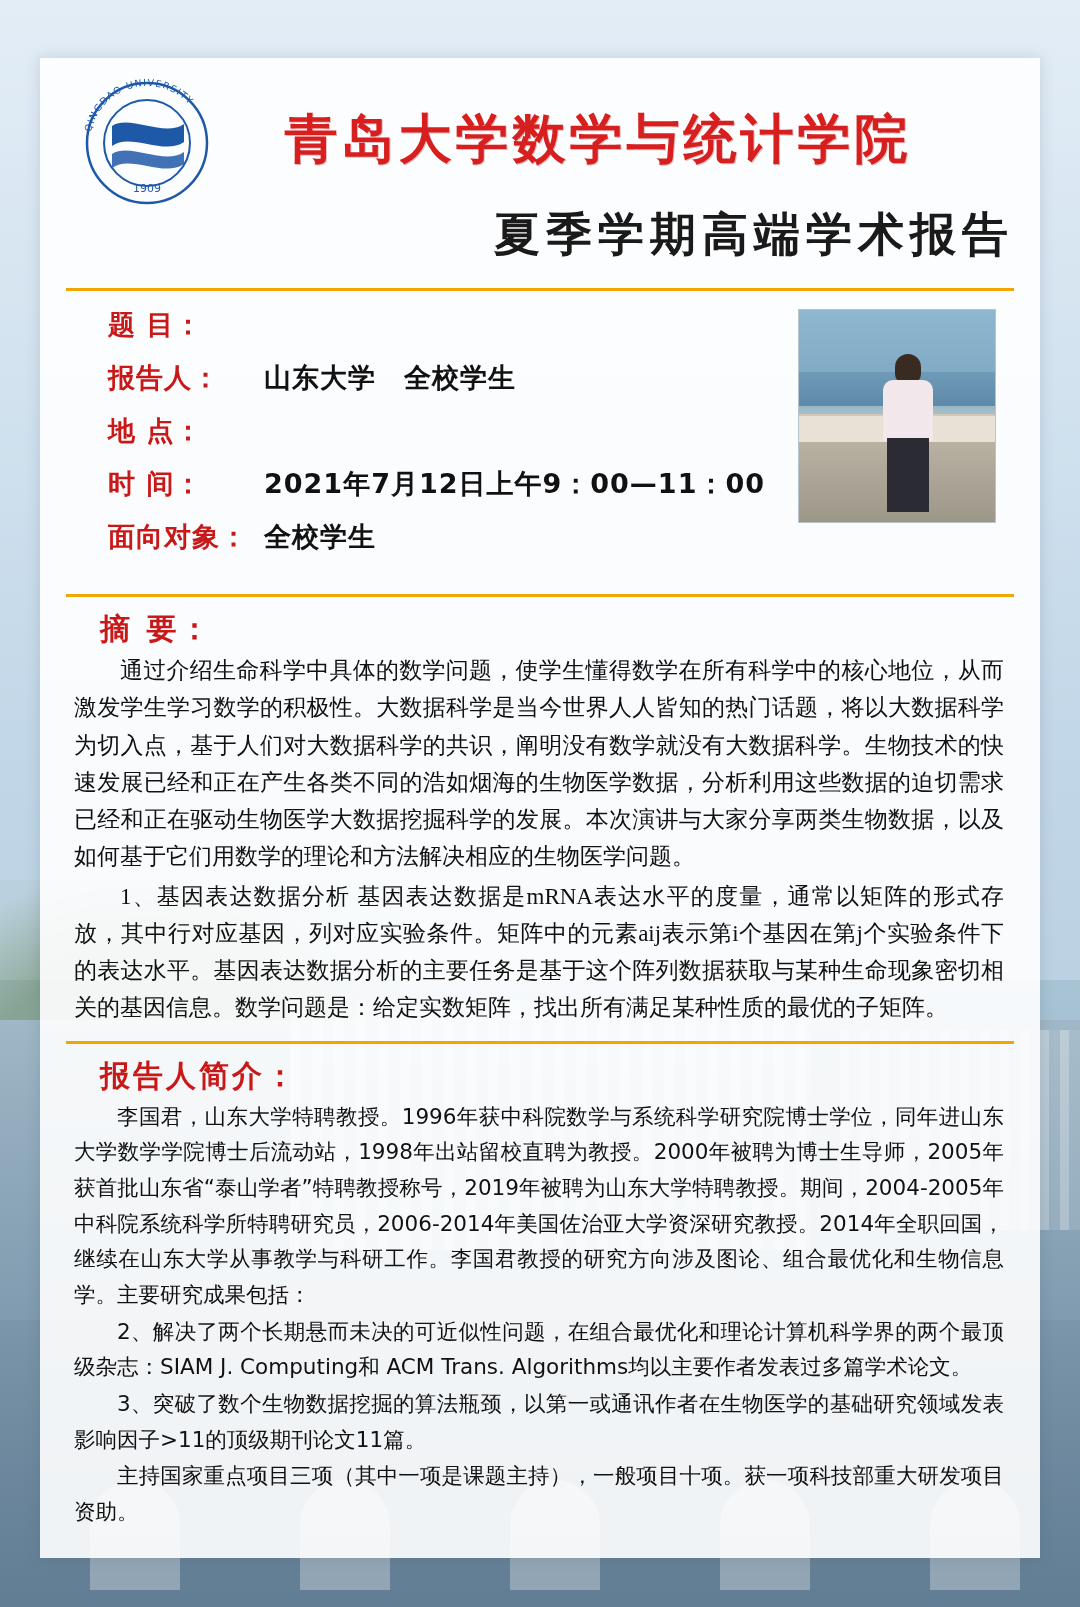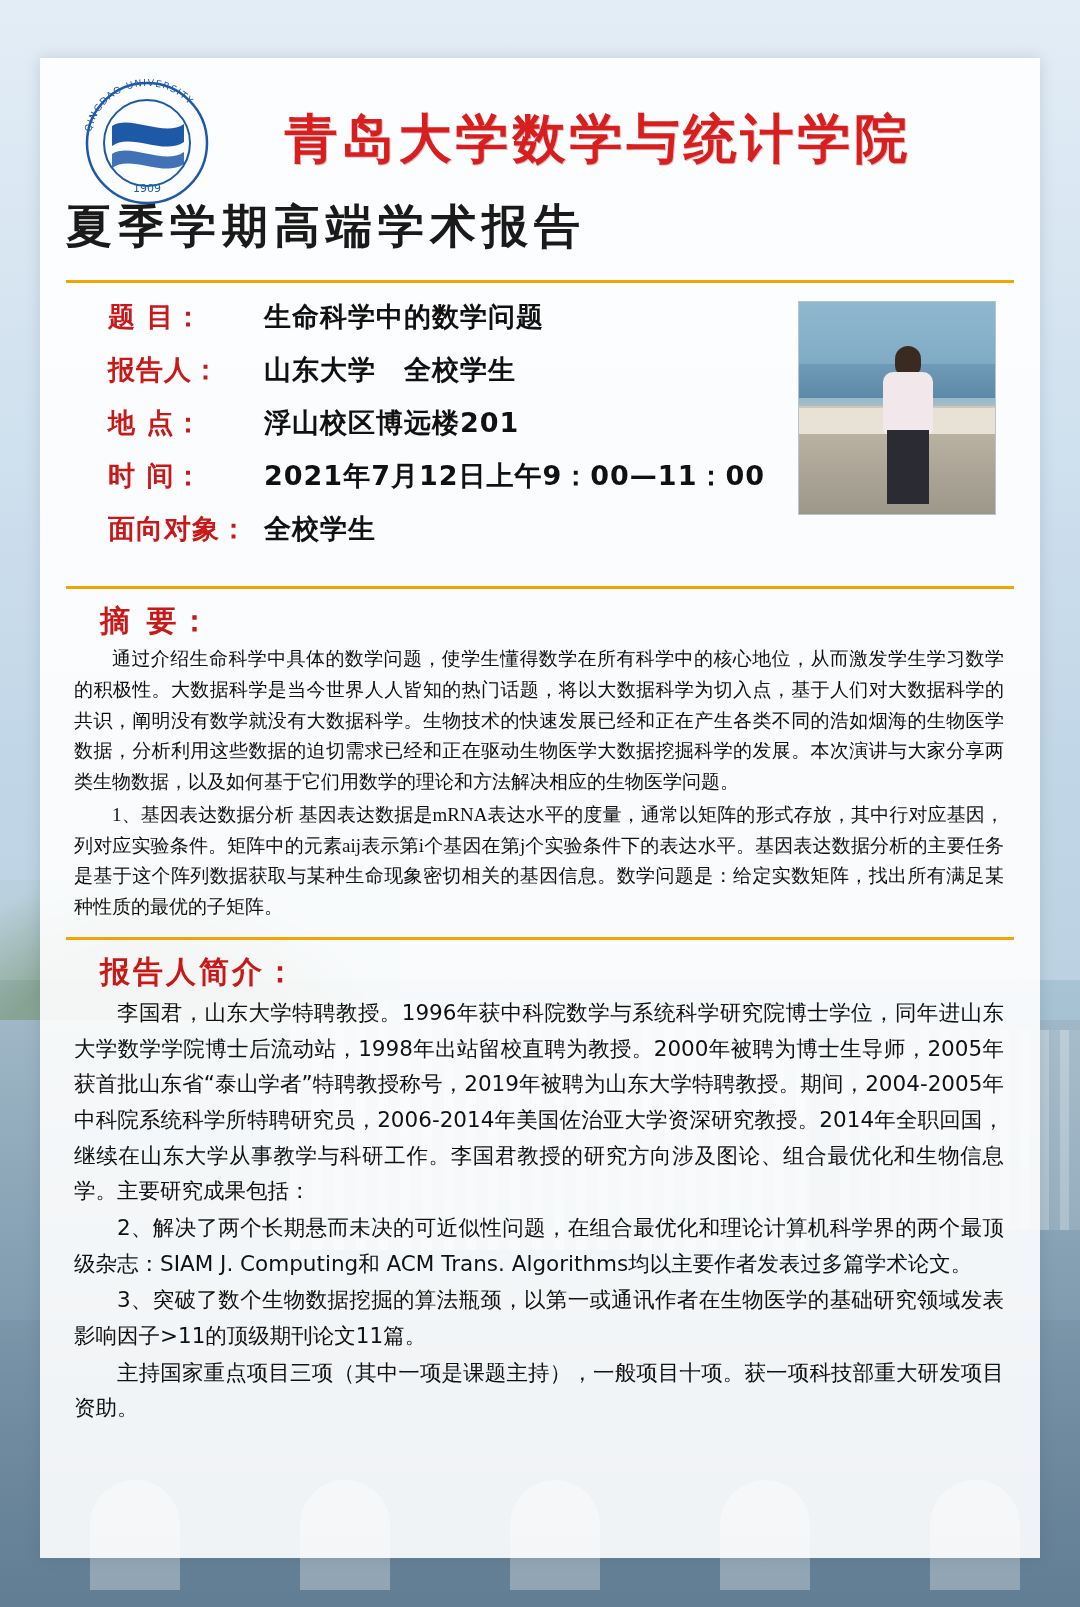--- a/index.html
+++ b/index.html
@@ -101,26 +101,26 @@
     color: #d81f1f;
     font-size: 53px;
     font-weight: bold;
     letter-spacing: 4px;
     font-family: Liberation Serif, serif;
     text-shadow: 1px 1px 0 rgba(150,0,0,.25);
     padding-right: 40px;
     white-space: nowrap;
   }
   .sub-title {
-    text-align: left;
+    text-align: right;
     color: #1a1a1a;
     font-size: 46px;
     font-weight: bold;
     letter-spacing: 6px;
-    margin-top: 0;
+    margin-top: 8px;
     font-family: "DejaVu Sans", "Liberation Sans", sans-serif;
   }
 
   .rule {
     height: 3px;
     background: #f0a500;
     margin: 22px 0 0 0;
   }
   .rule.thin { height: 3px; }
 
@@ -198,21 +198,21 @@
   
   .section-head {
     color: #c81818;
     font-weight: bold;
     font-size: 30px;
     letter-spacing: 3px;
     padding: 12px 0 2px 34px;
     font-family: "DejaVu Sans", "Liberation Sans", sans-serif;
   }
   .body-text {
-    font-size: 19px;
+    font-size: 23px;
     line-height: 1.62;
     color: #111;
     text-align: justify;
     padding: 0 10px 0 8px;
     font-family: "Liberation Serif", "DejaVu Serif", serif;
   }
   .body-text p {
     margin: 0 0 2px 0;
     text-indent: 2em;
   }
@@ -266,35 +266,33 @@
 
       <div class="rule"></div>
 
       <div class="info-wrap">
         <div class="info-list">
 
           <div class="info-row">
             <div class="info-label spread">
               <span>题 目：</span>
             </div>
-            <div class="info-value">生命科学中的数学问题</div>
           </div>
 
           <div class="info-row">
             <div class="info-label spread">
               <span>报告人：</span>
             </div>
             <div class="info-value">山东大学　全校学生</div>
           </div>
 
           <div class="info-row">
             <div class="info-label spread">
               <span>地 点：</span>
             </div>
-            <div class="info-value">浮山校区博远楼201</div>
           </div>
 
           <div class="info-row">
             <div class="info-label spread">
               <span>时 间：</span>
             </div>
             <div class="info-value">2021年7月12日上午9：00—11：00</div>
           </div>
 
           <div class="info-row">

